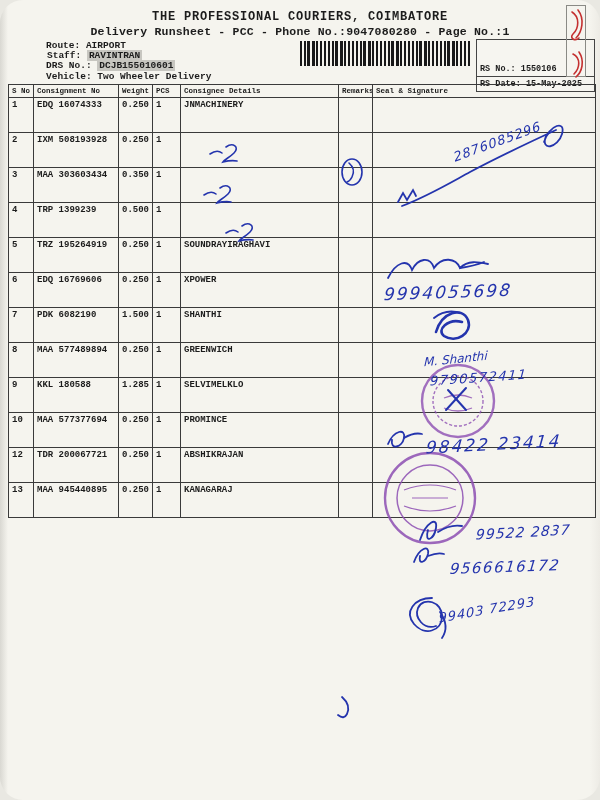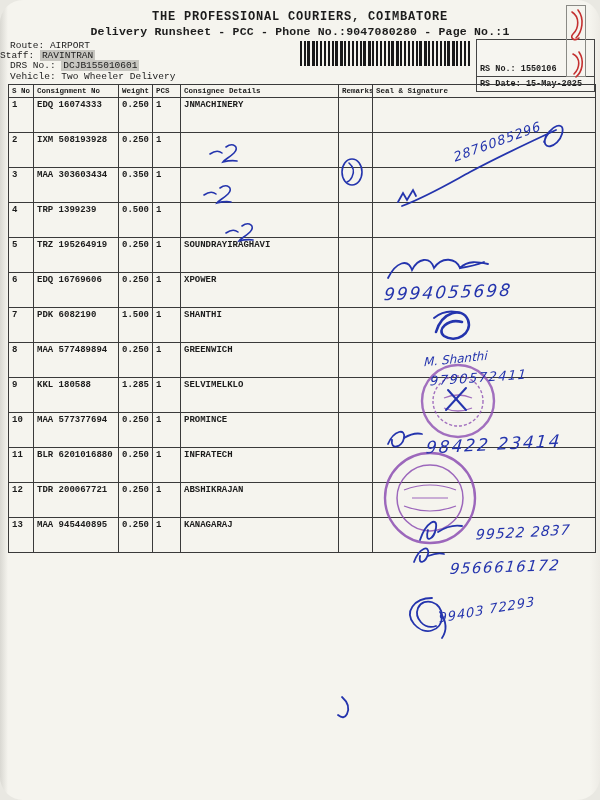--- a/index.html
+++ b/index.html
@@ -6,21 +6,21 @@
   html,body { width:600px; height:800px; }
   body { background:#e9e8e2; font-family:"Liberation Mono", monospace; }
   .page { position:relative; width:600px; height:800px; overflow:hidden; color:#1c1c1c;
           background:linear-gradient(90deg,#d9d8d2 0,#f5f4ee 8px,#f5f4ee 590px,#edebe5 600px);border-radius:23px; }
 
   .title { position:absolute; top:10px; left:0; width:100%; text-align:center;
            font-weight:bold; font-size:12px; letter-spacing:.8px; }
   .subtitle { position:absolute; top:25px; left:0; width:100%; text-align:center;
               font-weight:bold; font-size:11.5px; letter-spacing:.2px; }
 
-  .info-line { position:absolute; font-size:9.5px; font-weight:normal; white-space:nowrap; }
+  .info-line { position:absolute; font-size:9.5px; font-weight:bold; white-space:nowrap;margin-left:36px; }
   .hl { background:#c7c6c0; padding:0 2px; }
 
   .barcode { position:absolute; left:300px; top:41px; width:172px; height:25px;
              background-image:
                repeating-linear-gradient(90deg,#181818 0 2px,transparent 2px 4px),
                repeating-linear-gradient(90deg,#181818 0 1px,transparent 1px 7px); }
 
   .rsbox { position:absolute; left:476px; top:39px; width:119px; border:1px solid #444;
            font-size:8.5px; font-weight:bold; background:rgba(255,255,255,.15); }
   .rsbox .rline { padding:2px 3px; white-space:nowrap; }
@@ -45,21 +45,21 @@
 
 <div class="page">
 
   <div class="title">THE PROFESSIONAL COURIERS, COIMBATORE</div>
   <div class="subtitle">Delivery Runsheet - PCC - Phone No.:9047080280 - Page No.:1</div>
 
   <div class="info-line" style="left:10px;top:40px">
     <span>Route:</span>
     <span>AIRPORT</span>
   </div>
-  <div class="info-line" style="left:0;top:50px">
+  <div class="info-line" style="left:11px;top:50px">
     <span>Staff:</span>
     <span class="hl">RAVINTRAN</span>
   </div>
   <div class="info-line" style="left:10px;top:60px">
     <span>DRS No.:</span>
     <span class="hl">DCJB155010601</span>
   </div>
   <div class="info-line" style="left:10px;top:71px">
     <span>Vehicle:</span>
     <span>Two Wheeler Delivery</span>
@@ -180,29 +180,20 @@
       <tr>
         <td>10</td>
         <td>MAA 577377694</td>
         <td>0.250</td>
         <td>1</td>
         <td>PROMINCE</td>
         <td></td>
         <td></td>
       </tr>
       <tr>
-        <td>11</td>
-        <td>BLR 6201016880</td>
-        <td>0.250</td>
-        <td>1</td>
-        <td>INFRATECH</td>
-        <td></td>
-        <td></td>
-      </tr>
-      <tr>
         <td>12</td>
         <td>TDR 200067721</td>
         <td>0.250</td>
         <td>1</td>
         <td>ABSHIKRAJAN</td>
         <td></td>
         <td></td>
       </tr>
       <tr>
         <td>13</td>

